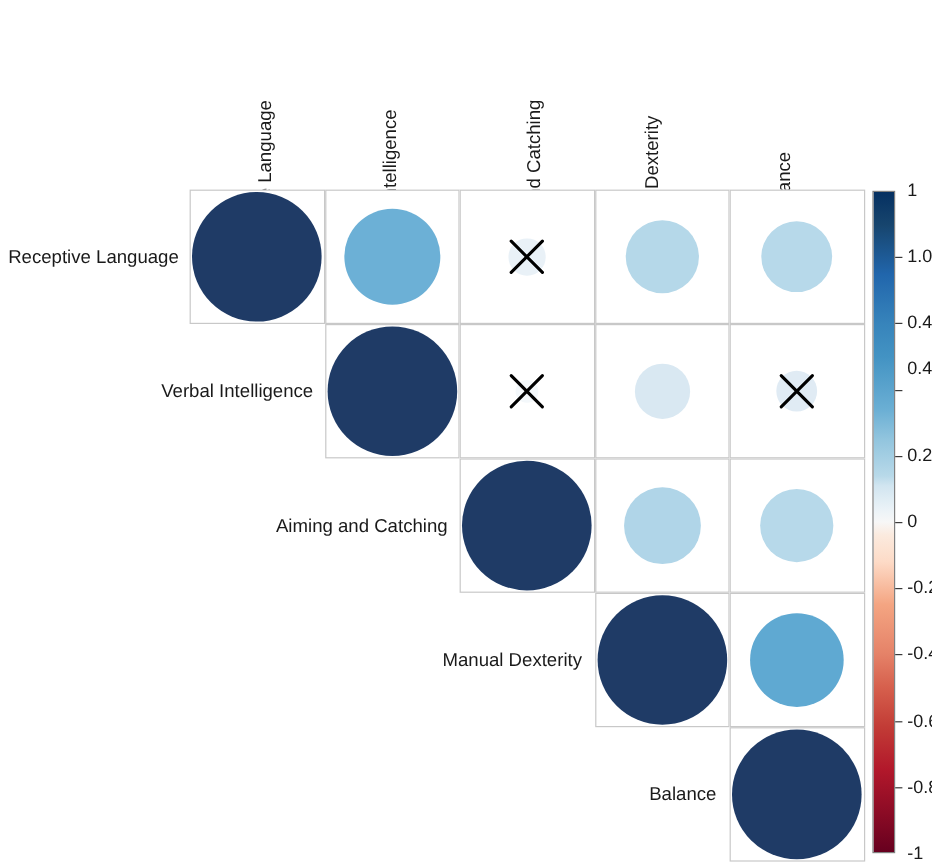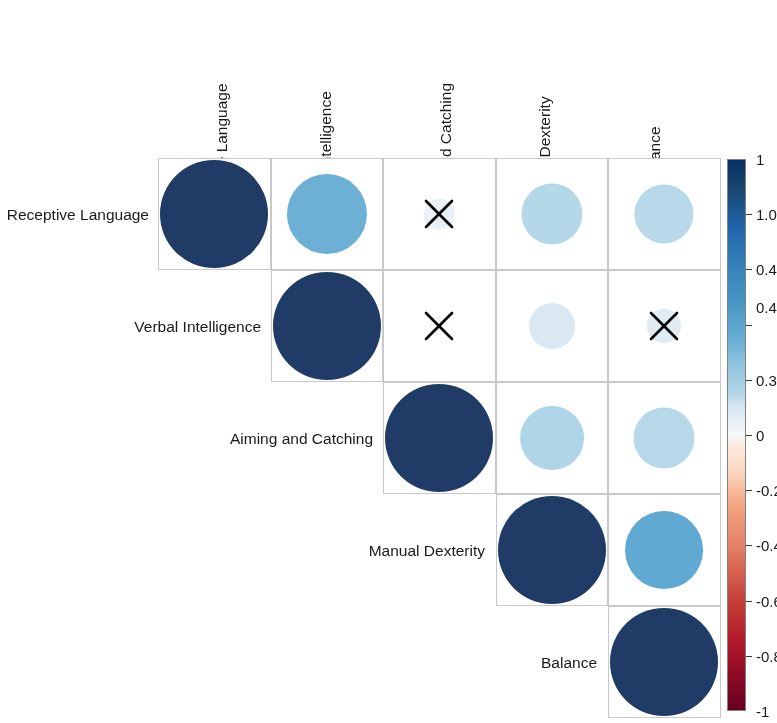--- a/index.html
+++ b/index.html
@@ -227,21 +227,21 @@
     <div class="cbar-gradient"></div>
     <div id="cbar-ticks">
         <div class="cbar-ticklabel" style="top: 0px;">1</div>
         <div class="cbar-tick" style="top: 55.2px;"></div>
         <div class="cbar-ticklabel" style="top: 55.2px;">1.0</div>
         <div class="cbar-tick" style="top: 110.4px;"></div>
         <div class="cbar-ticklabel" style="top: 110.4px;">0.4</div>
         <div class="cbar-tick" style="top: 165.6px;"></div>
         <div class="cbar-ticklabel" style="top: 148px;">0.4</div>
         <div class="cbar-tick" style="top: 220.8px;"></div>
-        <div class="cbar-ticklabel" style="top: 220.8px;">0.3</div>
+        <div class="cbar-ticklabel" style="top: 220.8px;">0.2</div>
         <div class="cbar-tick" style="top: 276px;"></div>
         <div class="cbar-ticklabel" style="top: 276px;">0</div>
         <div class="cbar-tick" style="top: 331.2px;"></div>
         <div class="cbar-ticklabel" style="top: 331.2px;">-0.2</div>
         <div class="cbar-tick" style="top: 386.4px;"></div>
         <div class="cbar-ticklabel" style="top: 386.4px;">-0.4</div>
         <div class="cbar-tick" style="top: 441.6px;"></div>
         <div class="cbar-ticklabel" style="top: 441.6px;">-0.6</div>
         <div class="cbar-tick" style="top: 496.8px;"></div>
         <div class="cbar-ticklabel" style="top: 496.8px;">-0.8</div>

